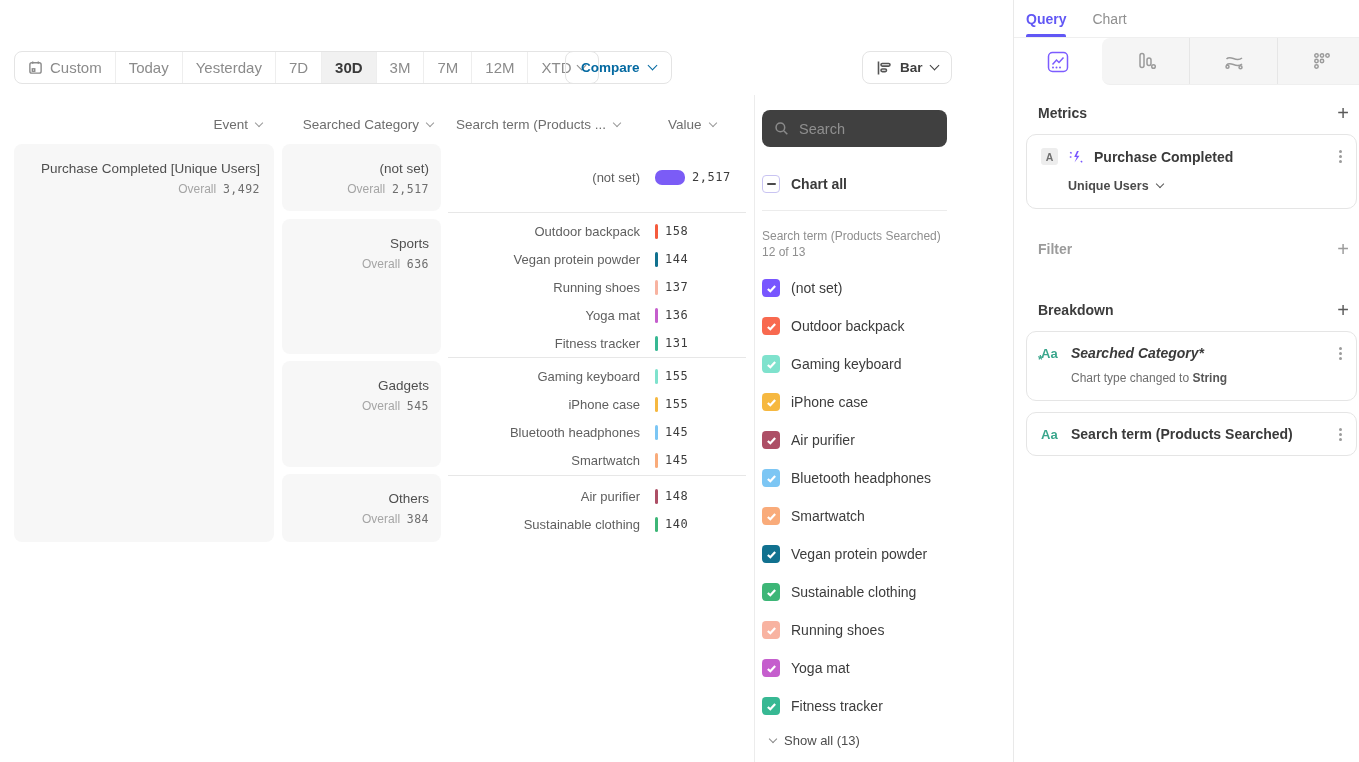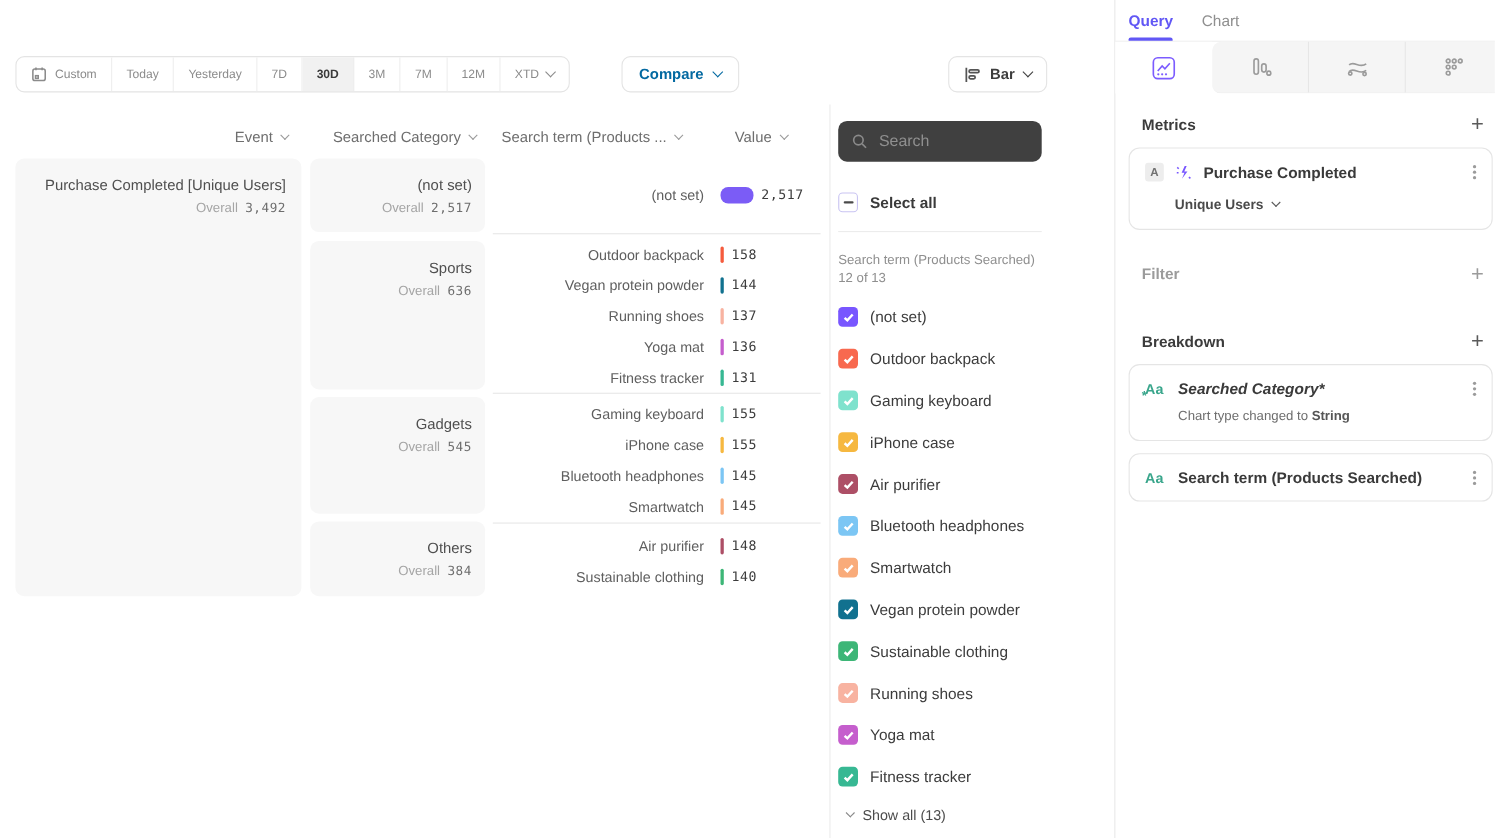--- a/index.html
+++ b/index.html
@@ -4,21 +4,21 @@
 <style>
   * { margin:0; padding:0; box-sizing:border-box; }
   html,body { background:#fff; }
   .app { position:relative; width:1359px; height:762px; background:#fff;
          font-family:"Liberation Sans",sans-serif; color:#3c3c3c; overflow:hidden; }
   .mono { font-family:"DejaVu Sans Mono",monospace; letter-spacing:.5px; }
 
   
   .date-group { position:absolute; left:14px; top:51px; height:33px; display:flex;
                 border:1px solid #e4e4e4; border-radius:8px; background:#fff; overflow:hidden; }
-  .range-btn { display:flex; align-items:center; gap:7px; padding:0 13px; font-size:11px;
+  .range-btn { display:flex; align-items:center; gap:7px; padding:0 13px; font-size:15px;
                color:#8b8b8b; border-right:1px solid #eeeeee; cursor:pointer; white-space:nowrap;text-align:center; }
   .range-btn:last-child { border-right:none; }
   .range-btn.active { background:#f1f1f1; color:#3a3a3a; font-weight:bold; }
   .cal-ic { width:15px; height:15px; stroke:#8b8b8b; fill:none; stroke-width:1.5; }
   .chev { width:7px; height:7px; border-right:1.5px solid currentColor; border-bottom:1.5px solid currentColor;
           display:inline-block; transform:rotate(45deg); margin-top:-4px; }
   .compare-btn { position:absolute; left:565px; top:51px; height:33px; display:flex; align-items:center;
                  gap:9px; padding:0 15px; border:1px solid #e4e4e4; border-radius:8px; font-size:13.5px;
                  font-weight:bold; color:#0369a1; cursor:pointer; }
   .bar-btn { position:absolute; left:862px; top:51px; height:33px; display:flex; align-items:center;
@@ -352,21 +352,21 @@
       <circle cx="6.8" cy="6.8" r="4.6"></circle>
         <line x1="10.4" y1="10.4" x2="14.2" y2="14.2"></line>
     </svg>
     <span class="ph">Search</span>
   </div>
 
   <div class="select-all">
     <span class="ind-box">
         <span class="minus"></span>
       </span>
-    <span class="lbl">Select all</span>
+    <span class="lbl">Chart all</span>
   </div>
 
   <div class="f-div"></div>
 
   <div class="list-title">Search term (Products Searched) 12 of 13</div>
 
   <div class="filter-list">
     <div class="f-item">
         <span class="cbox" style="background: rgb(120, 86, 255);">
           <svg viewBox="0 0 12 12">

